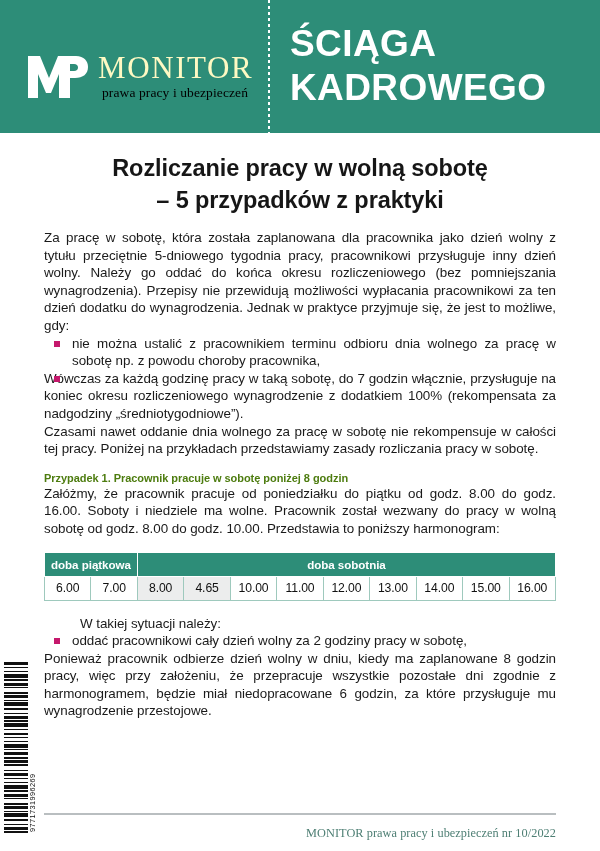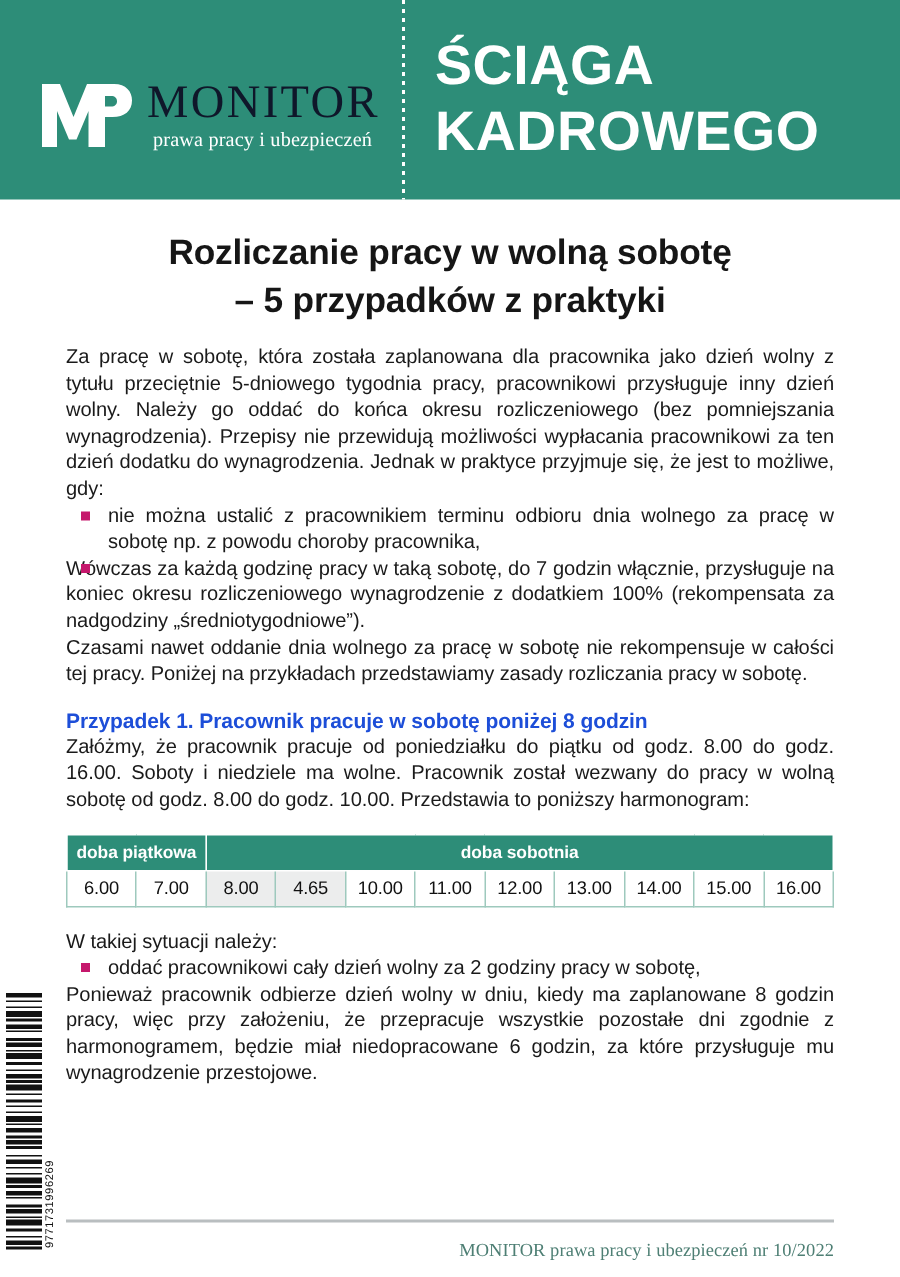--- a/index.html
+++ b/index.html
@@ -49,31 +49,31 @@
     width: 62px;
     height: 46px;
   }
   .logo-word {
     position: absolute;
     left: 72px;
     top: 0px;
     font-family: "Liberation Serif", serif;
     font-size: 31px;
     letter-spacing: 1.6px;
-    color: #0f172a;
+    color: #fef9c3;
     line-height: 32px;
     white-space: nowrap;
   }
   .logo-sub {
     position: absolute;
     left: 76px;
     top: 33px;
     font-family: "Liberation Serif", serif;
     font-size: 13.5px;
-    color: #ffffff;
+    color: #000000;
     letter-spacing: 0.1px;
     white-space: nowrap;
   }
   .banner-title {
     position: absolute;
     left: 290px;
     top: 22px;
     width: 300px;
     color: #ffffff;
     font-family: "Liberation Sans", sans-serif;
@@ -130,23 +130,23 @@
     position: absolute;
     left: 10px;
     top: 6px;
     width: 6px;
     height: 6px;
     background: #c5186c;
   }
 
   h2.case-head {
     margin: 14px 0 1px 0;
-    font-size: 14px;
+    font-size: 11px;
     font-weight: bold;
-    color: #1d4ed8;
+    color: #4d7c0f;
     letter-spacing: -0.05px;
   }
 
   
   .sched-wrap {
     margin: 14px 0 0 0;
     width: 512px;
   }
   table.sched {
     border-collapse: collapse;
@@ -293,21 +293,21 @@
             <td>12.00</td>
             <td>13.00</td>
             <td>14.00</td>
             <td>15.00</td>
             <td>16.00</td>
           </tr>
         </tbody>
       </table>
     </div>
 
-    <p class="body-par" style="margin-top:14px;">W takiej sytuacji należy:</p>
+    <p class="body-par" style="margin-top:14px;margin-left:36px;">W takiej sytuacji należy:</p>
 
     <ul class="bullets">
       <li>
         <span class="sq"></span>
         <span>oddać pracownikowi cały dzień wolny za 2 godziny pracy w sobotę,</span>
       </li>
     </ul>
 
     <p class="body-par">Ponieważ pracownik odbierze dzień wolny w dniu, kiedy ma zaplanowane 8 godzin pracy, więc przy założeniu, że przepracuje wszystkie pozostałe dni zgodnie z harmonogramem, będzie miał niedopracowane 6 godzin, za które przysługuje mu wynagrodzenie przestojowe.</p>
   </div>

